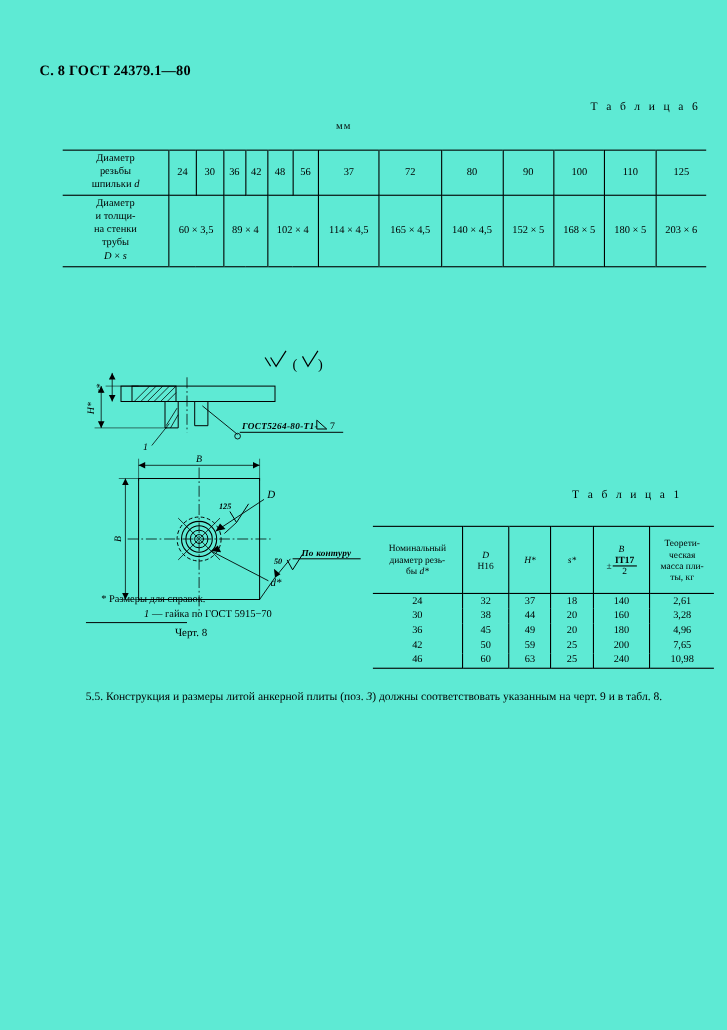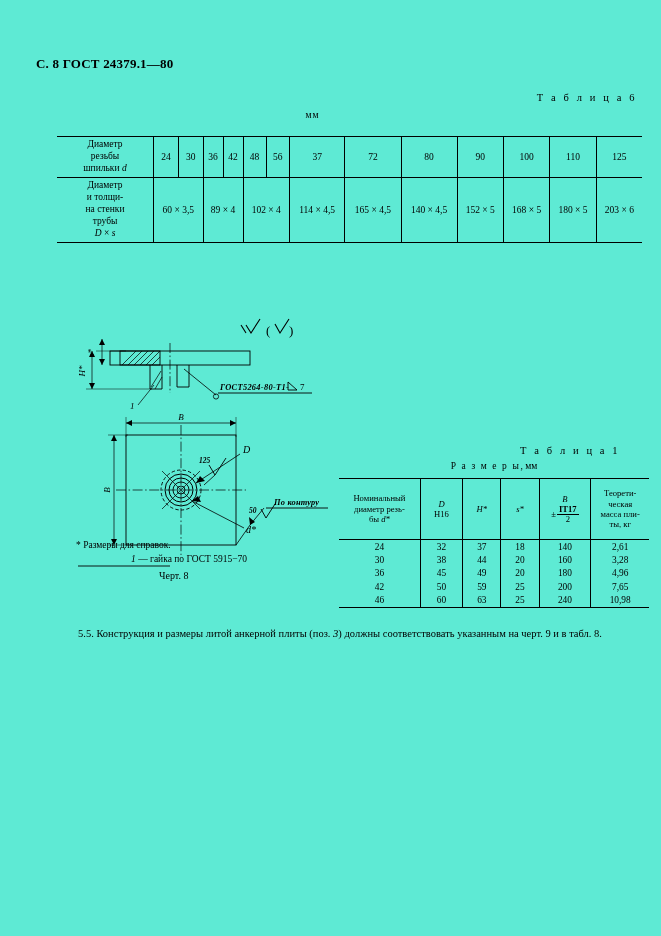--- a/index.html
+++ b/index.html
@@ -106,21 +106,21 @@
     left: 78px;
     top: 313px;
     width: 250px;
     height: 300px;
   }
   #drawing svg { display: block; }
 
   
   .note-star {
     position: absolute;
-    left: 76px;
+    left: 92px;
     top: 540px;
     font-size: 9.5px;
   }
   .note-nut {
     position: absolute;
     left: 131px;
     top: 554px;
     font-size: 9.5px;
     font-family: Liberation Serif, serif;
   }
@@ -370,21 +370,20 @@
 
       <line x1="0" y1="253" x2="92" y2="253" stroke-width="0.9"></line>
     </svg>
   </div>
 
   <div class="note-star">* Размеры для справок.</div>
   <div class="note-nut"><i>1</i><span> — гайка по ГОСТ 5915−70</span></div>
   <div class="fig-cap">Черт. 8</div>
 
   <div class="t7-caption">Т а б л и ц а  1</div>
-  <div class="t7-sub"><span>Р а з м е р ы</span><span class="plain">, мм</span></div>
 
   <table class="gost" id="table7">
     <tbody>
       <tr class="hdr">
         <td class="c1">
           Номинальный<br>диаметр резь-<br>бы <span class="it">d*</span>
         </td>
         <td class="c2">
           <span class="it">D</span><br>H16
         </td>

